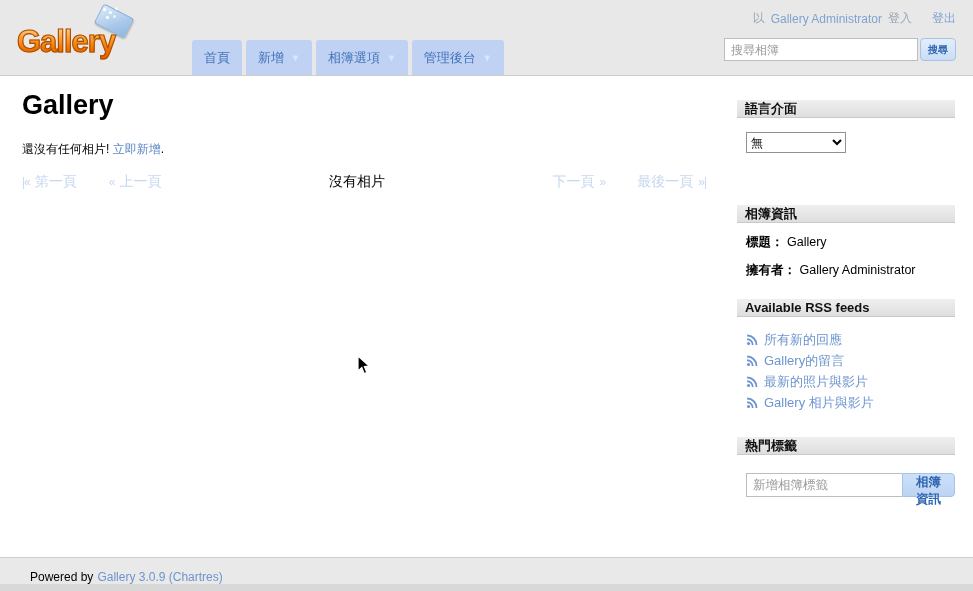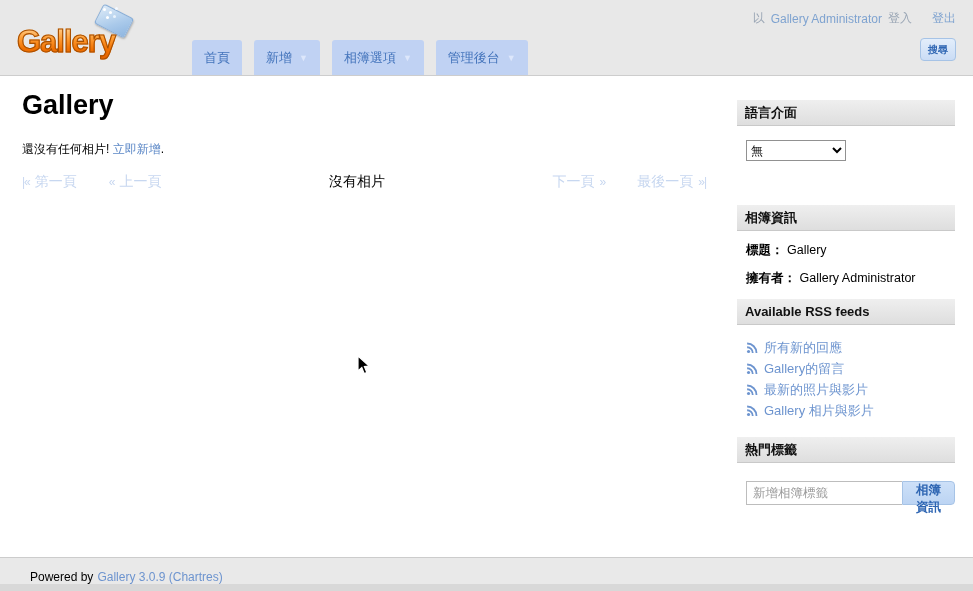--- a/index.html
+++ b/index.html
@@ -30,21 +30,21 @@
     border:1px solid #88aed8; border-radius:3px;
     transform:rotate(27deg);
     box-shadow:1px 1px 2px rgba(0,0,0,0.25);
   }
   .logo-sparkle {
     position:absolute; left:86px; top:-2px; width:3px; height:3px; border-radius:50%;
     background:#ffffff;
     box-shadow:6px 3px 0 #ffffff, 12px -1px 0 #f4f9ff, 3px 8px 0 #ffffff, 10px 7px 0 #eaf3fc;
   }
 
-  .nav { position:absolute; left:148px; bottom:0; display:flex; gap:12px;padding-left:44px; }
+  .nav { position:absolute; left:148px; bottom:0; display:flex; gap:4px;padding-left:44px; }
   .nav-btn {
     height:35px; display:flex; align-items:center; justify-content:center;
     background:#c0d2f3; color:#4273bb; font-size:13px;
     border-radius:3px 3px 0 0; cursor:pointer; gap:7px; padding:0 12px;
   }
   .nav-btn .arrow { font-size:9px; color:#dde7fb; }
 
   .login-bar {
     position:absolute; right:17px; top:10px; font-size:12px; color:#9aa6b5;
     display:flex; gap:6px; align-items:center;
@@ -78,21 +78,21 @@
   }
   .pg-link { color:#c7d7f0; cursor:pointer; display:inline-flex; align-items:center; gap:5px; }
   .pg-icon { font-size:12px; letter-spacing:-1px; }
   .pg-left { display:flex; gap:32px; }
   .pg-right { display:flex; gap:32px; }
   .pg-status { flex:1; text-align:center; color:#000; }
 
   
   .sidebar { position:absolute; left:737px; top:77px; width:218px; }
   .side-header {
-    height:26px; background:linear-gradient(#efefef,#dedede);
+    height:18px; background:linear-gradient(#efefef,#dedede);
     border-bottom:1px solid #c9c9c9;
     font-size:13px; font-weight:bold; color:#111;
     display:flex; align-items:center; padding:0 8px;
   }
   .side-block { position:absolute; left:0; width:218px; }
   .blk-language { top:23px; }
   .blk-album    { top:128px; }
   .blk-rss      { top:222px; }
   .blk-tags     { top:360px; }
 
@@ -167,20 +167,21 @@
     </div>
 
     <div class="login-bar">
       <span>以</span>
       <a>Gallery Administrator</a>
       <span>登入</span>
       <a class="logout">登出</a>
     </div>
 
     <div class="search-bar">
+      <input class="search-input" type="text" placeholder="搜尋相簿" style="">
       <button class="search-btn">搜尋</button>
     </div>
   </div>
 
   <div class="content">
     <h1 class="page-title">Gallery</h1>
     <div class="empty-row">
       <span>還沒有任何相片!</span>
       <a>立即新增</a><span>.</span>
     </div>

